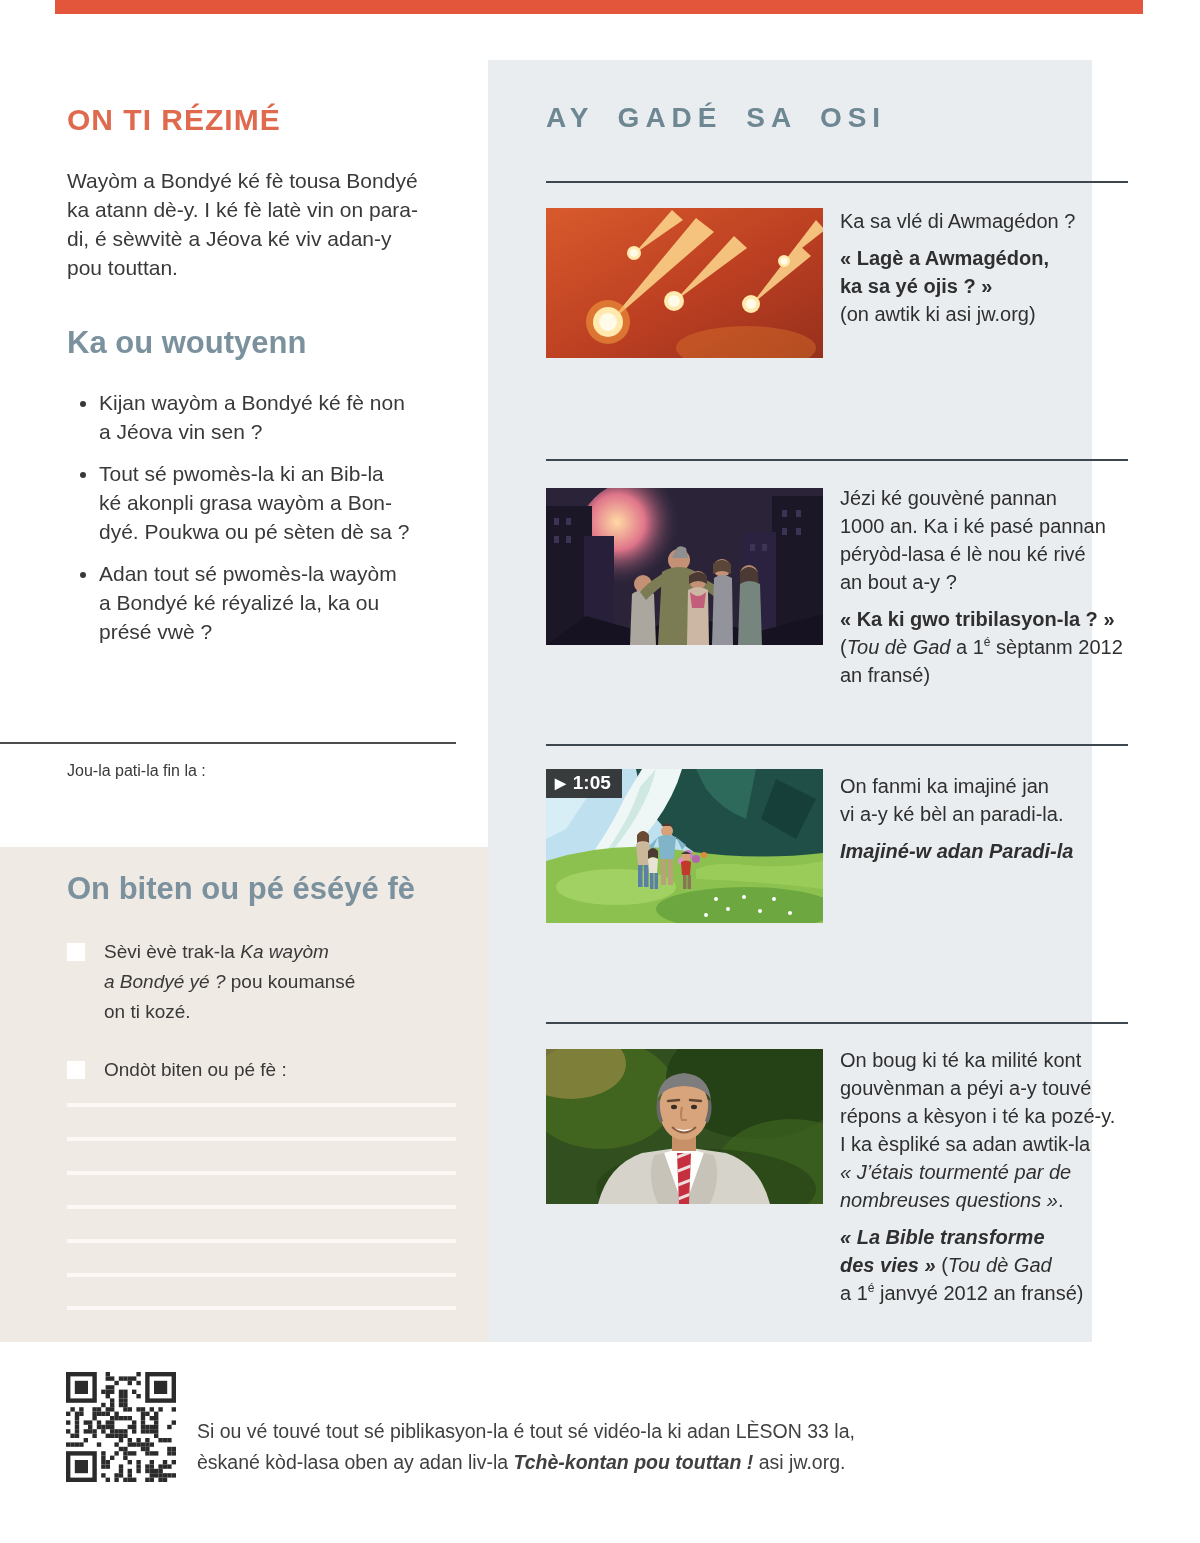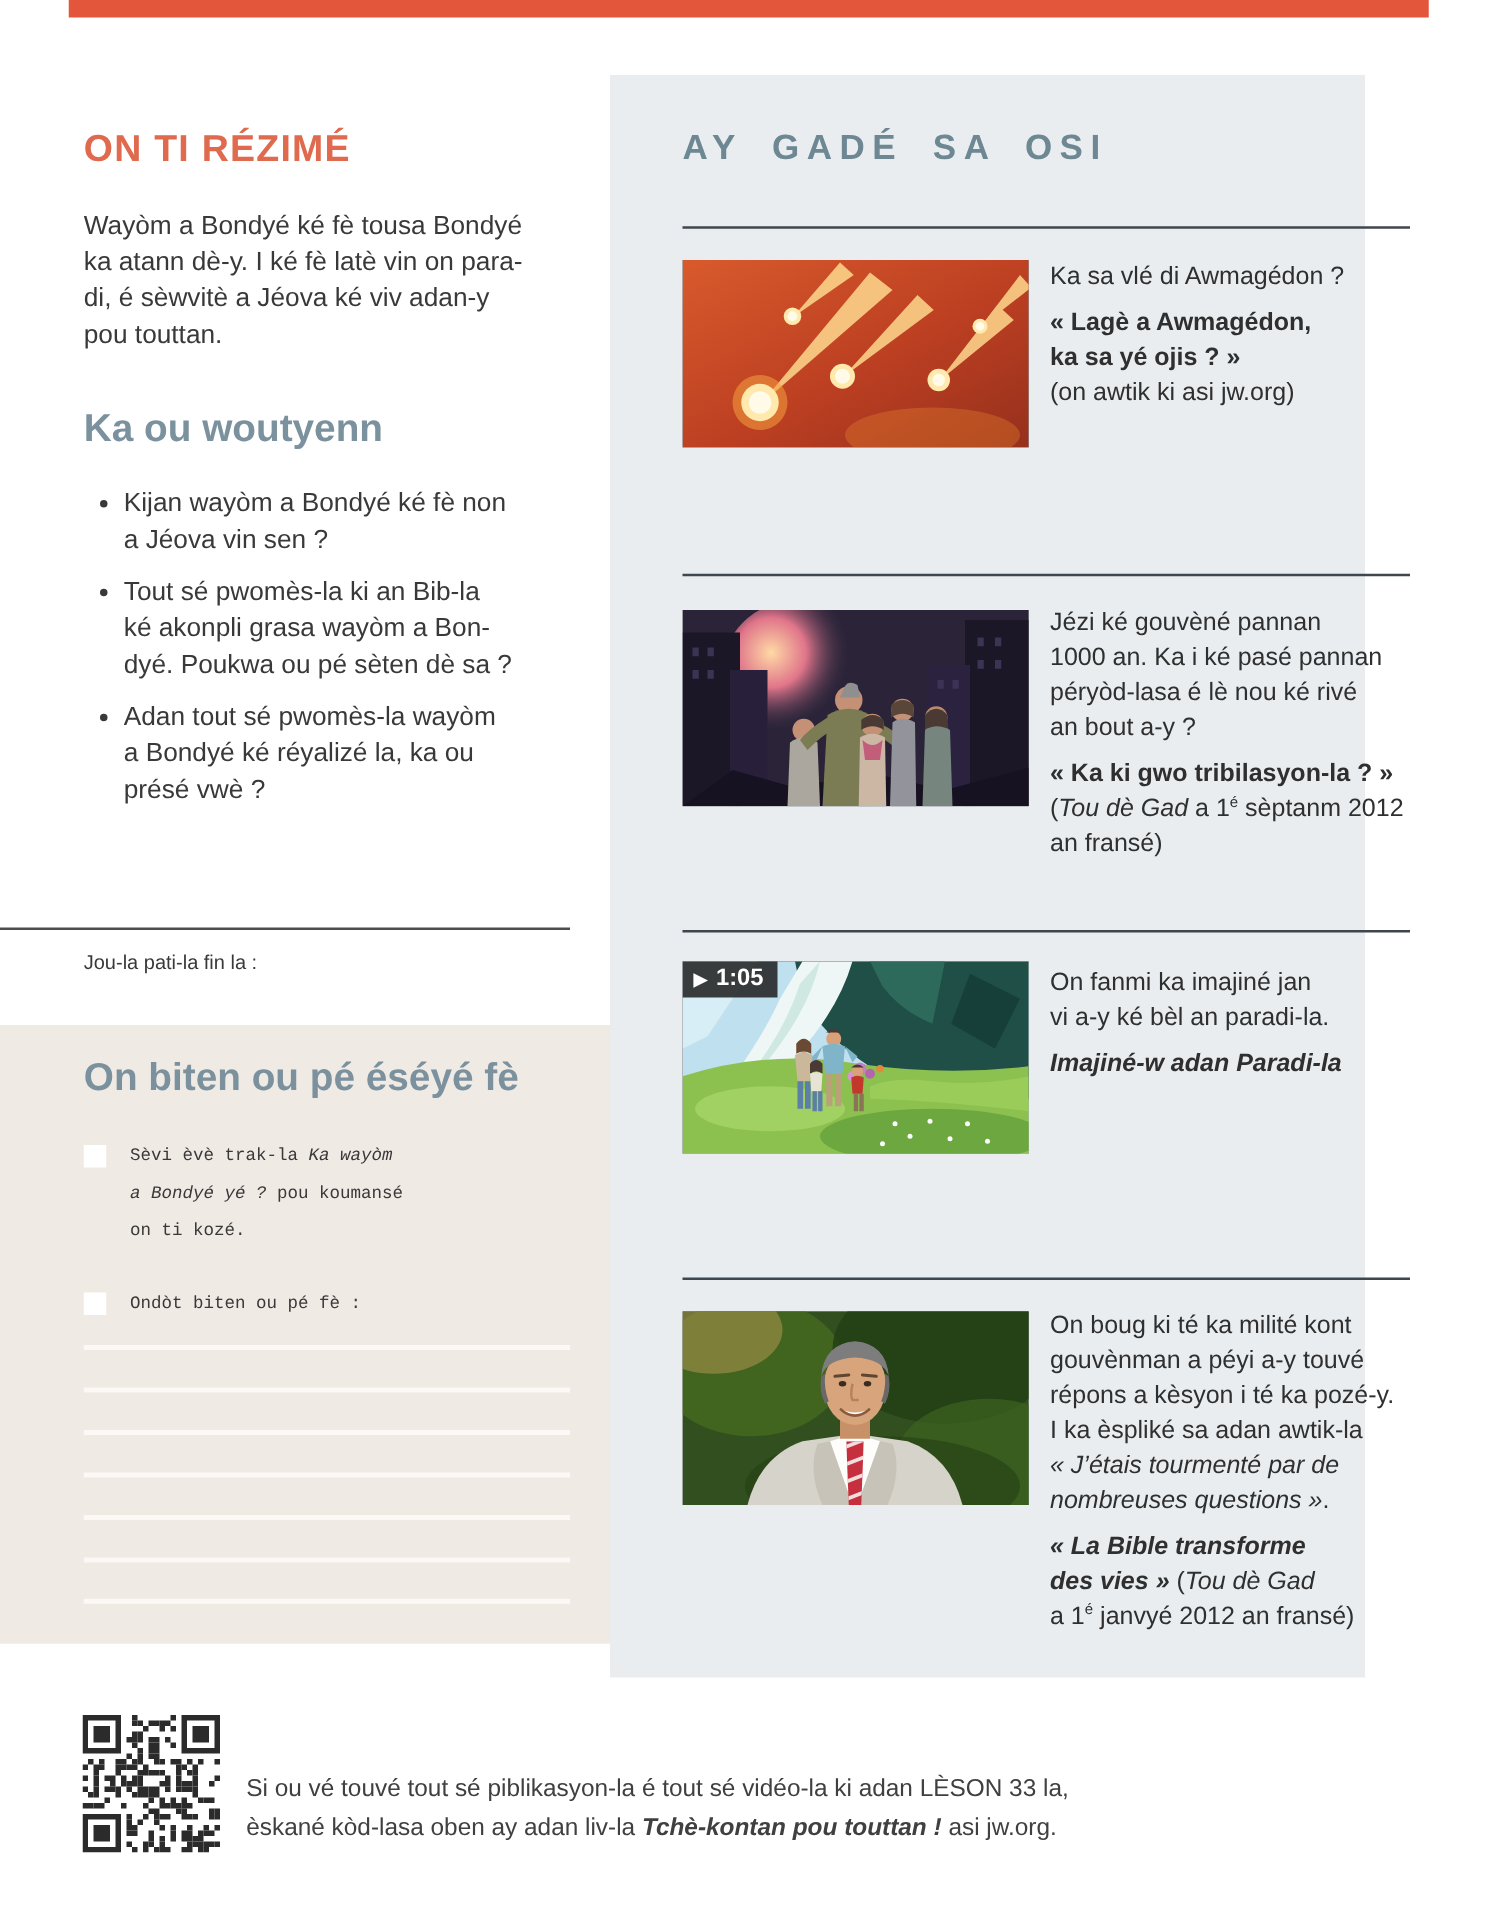--- a/index.html
+++ b/index.html
@@ -10,26 +10,26 @@
   .topbar{left:55px;top:0;width:1088px;height:14px;background:#e4563b;}
   
   .sum-title{left:67px;top:103px;font-size:30px;font-weight:bold;color:#df6a4e;letter-spacing:1px;}
   .sum-text{left:67px;top:166px;width:400px;font-size:21px;line-height:29px;white-space:pre-line;}
   .rev-title{left:67px;top:325px;font-size:31px;font-weight:bold;color:#7b929e;}
   .bullets{left:67px;top:388px;width:400px;margin:0;padding:0 0 0 32px;font-size:21px;line-height:29px;}
   .bullets li{margin-bottom:13px;}
   .ml{white-space:pre-line;}
   .hr-left{left:0;top:742px;width:456px;height:2px;background:#4d4d4d;}
   .date-line{left:67px;top:762px;font-size:16px;text-align:right;}
-  .beige{left:0;top:820px;width:512px;height:495px;background:#f0eae5;}
+  .beige{left:0;top:847px;width:512px;height:495px;background:#f0eae5;}
   .try-title{left:67px;top:24px;font-size:31px;font-weight:bold;color:#7b929e;}
   .chk{width:18px;height:18px;background:#ffffff;left:67px;}
   .chk1{top:96px;}
   .chk2{top:214px;}
-  .try-item{left:104px;width:340px;font-size:14px;line-height:30px;font-family:Liberation Mono, monospace;}
+  .try-item{left:104px;width:340px;font-size:19px;line-height:30px;}
   .ti1{top:90px;}
   .ti2{top:208px;}
   .wline{left:67px;width:389px;height:4px;background:#fbf8f5;}
   
   .gray{left:488px;top:60px;width:604px;height:1282px;background:#e9edf0;}
   .ay-title{left:58px;top:42px;font-size:28px;font-weight:bold;color:#6d8793;
             letter-spacing:6px;word-spacing:10px;}
   .rule{left:58px;width:582px;height:2px;background:#3f474e;}
   .thumb{left:58px;width:277px;overflow:hidden;background:#777;}
   .thumb svg{display:block;width:100%;height:100%;}

